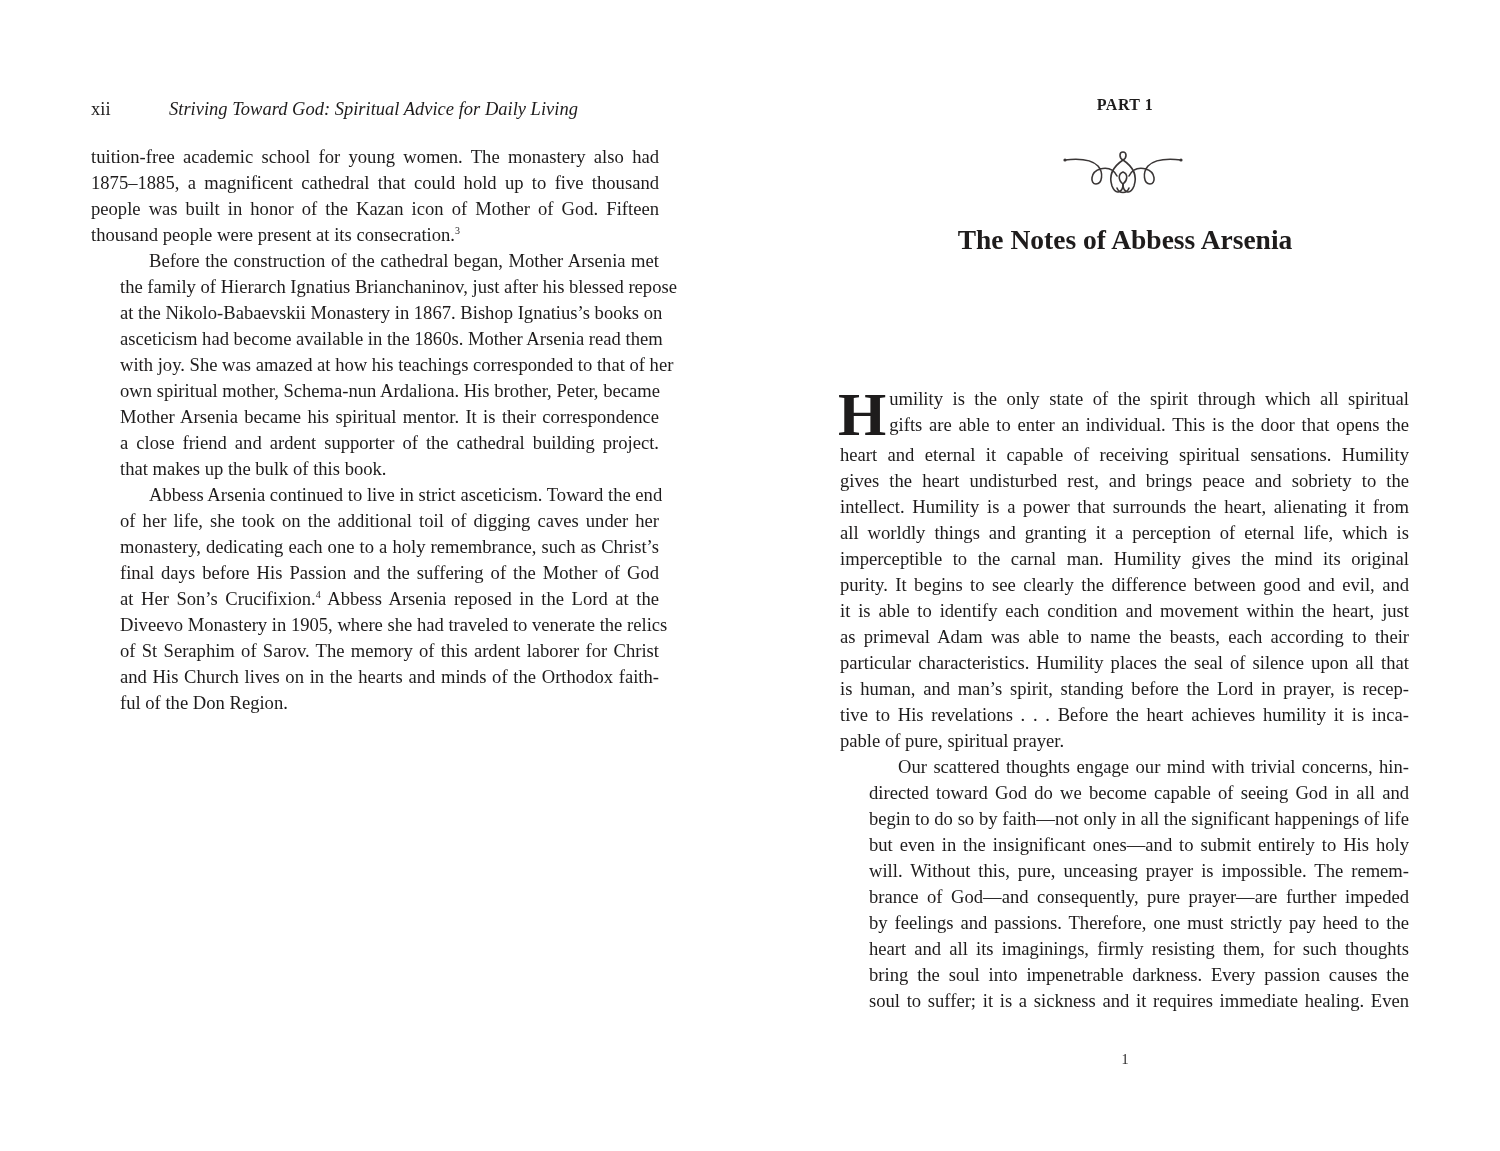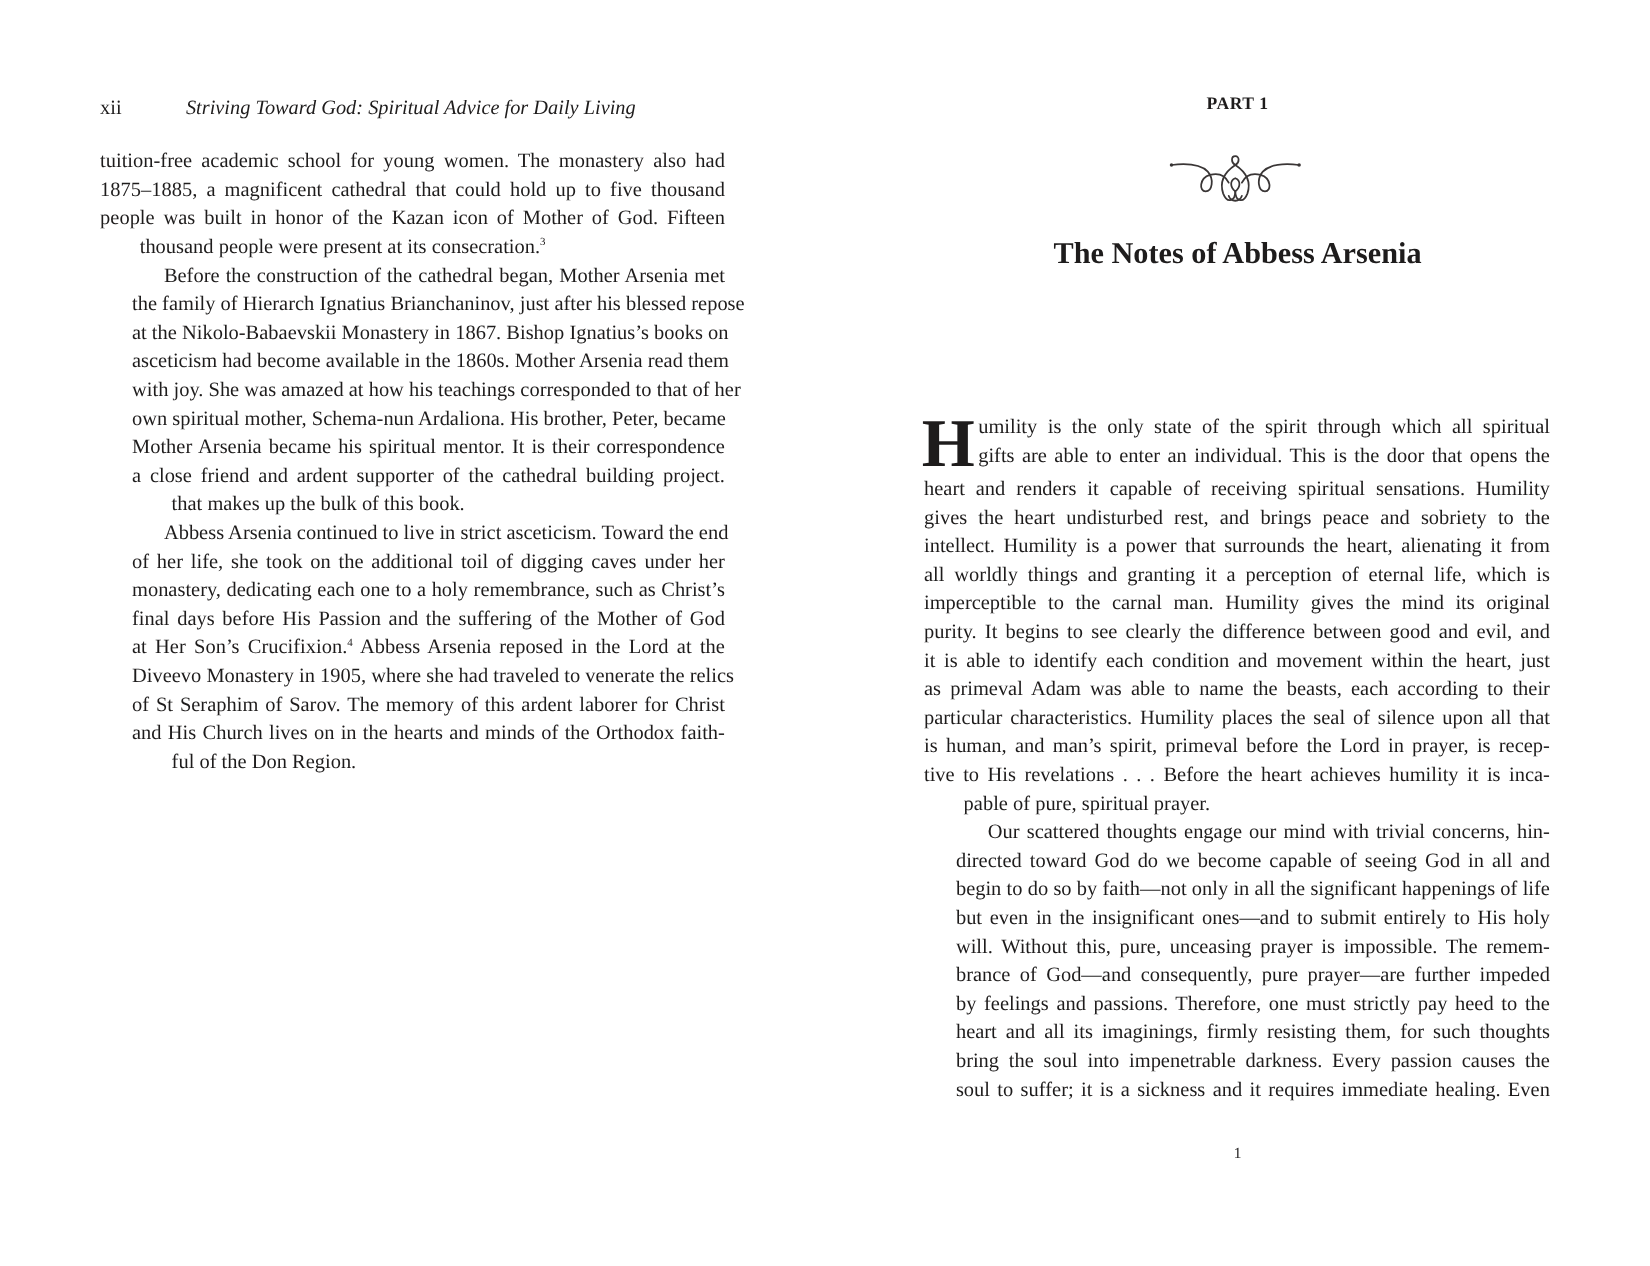--- a/index.html
+++ b/index.html
@@ -1,32 +1,32 @@
 <!DOCTYPE html>
 <html><head>
 <meta charset="utf-8">
 <style>
   html, body { margin: 0; padding: 0; background: #ffffff; }
   body { width: 1500px; height: 1151px; position: relative; overflow: hidden;
          font-family: "Liberation Serif", "DejaVu Serif", serif; color: #1e1c1c; }
-  .page { position: absolute; top: 0; height: 847px; padding-left: 44px; }
+  .page { position: absolute; top: 10px; height: 847px; padding-left: 44px; }
   .page-left { left: 0; width: 750px; }
   .page-right { left: 750px; width: 750px; }
 
   .running-head { position: absolute; left: 91px; top: 86px; font-size: 18.5px; line-height: 26px; white-space: nowrap; }
   .running-head .folio { display: inline-block; width: 78px; }
   .running-head .rh-title { font-style: italic; }
 
   .body-text { position: absolute; font-size: 18.6px; line-height: 26px; text-align: justify; }
   .left-body { left: 91px; top: 134px; width: 568px; }
   .right-body { left: 90px; top: 376px; width: 569px; }
   .body-text p { margin: 0; }
   .body-text p.indent { text-indent: 29px; }
   .body-text .line { display: block; text-align: justify; text-align-last: justify; white-space: nowrap; }
-  .body-text .line.last { text-align-last: left; margin-left: 36px; }
+  .body-text .line.last { text-align-last: left; }
   sup { font-size: 10px; line-height: 0; vertical-align: 7px; }
 
   .part-label { position: absolute; left: 0; width: 750px; top: 86px; text-align: center; font-weight: bold; font-size: 16px; letter-spacing: 0.5px; }
   .ornament { position: absolute; left: 312px; top: 138px; width: 122px; height: 52px; }
   .part-title { position: absolute; left: 0; width: 750px; top: 214px; text-align: center; font-weight: bold; font-size: 27.5px; }
 
   .dropcap { float: left; font-size: 62px; line-height: 48px; font-weight: bold; margin: 4px 3px 0 -2px; height: 52px; }
   .folio-bottom { position: absolute; left: 0; width: 750px; top: 1042px; text-align: center; font-size: 14px; }
 </style>
 </head>
@@ -84,30 +84,30 @@
     <path d="M55 40 C 57 46, 65 46, 67 40"></path>
   </svg>
 
   <div class="part-title">The Notes of Abbess Arsenia</div>
 
   <div class="body-text right-body">
     <p>
       <span class="dropcap">H</span>
       <span class="line">umility is the only state of the spirit through which all spiritual</span>
       <span class="line">gifts are able to enter an individual. This is the door that opens the</span>
-      <span class="line" style="clear:left">heart and renders it capable of receiving spiritual sensations. Humility</span>
+      <span class="line" style="clear:left">heart and eternal it capable of receiving spiritual sensations. Humility</span>
       <span class="line">gives the heart undisturbed rest, and brings peace and sobriety to the</span>
       <span class="line">intellect. Humility is a power that surrounds the heart, alienating it from</span>
       <span class="line">all worldly things and granting it a perception of eternal life, which is</span>
       <span class="line">imperceptible to the carnal man. Humility gives the mind its original</span>
       <span class="line">purity. It begins to see clearly the difference between good and evil, and</span>
       <span class="line">it is able to identify each condition and movement within the heart, just</span>
       <span class="line">as primeval Adam was able to name the beasts, each according to their</span>
       <span class="line">particular characteristics. Humility places the seal of silence upon all that</span>
-      <span class="line">is human, and man’s spirit, primeval before the Lord in prayer, is recep-</span>
+      <span class="line">is human, and man’s spirit, standing before the Lord in prayer, is recep-</span>
       <span class="line">tive to His revelations . . . Before the heart achieves humility it is inca-</span>
       <span class="line last">pable of pure, spiritual prayer.</span>
     </p>
     <p class="indent">
       <span class="line" style="padding-left:29px">Our scattered thoughts engage our mind with trivial concerns, hin-</span>
       <span class="line">directed toward God do we become capable of seeing God in all and</span>
       <span class="line">begin to do so by faith—not only in all the significant happenings of life</span>
       <span class="line">but even in the insignificant ones—and to submit entirely to His holy</span>
       <span class="line">will. Without this, pure, unceasing prayer is impossible. The remem-</span>
       <span class="line">brance of God—and consequently, pure prayer—are further impeded</span>

